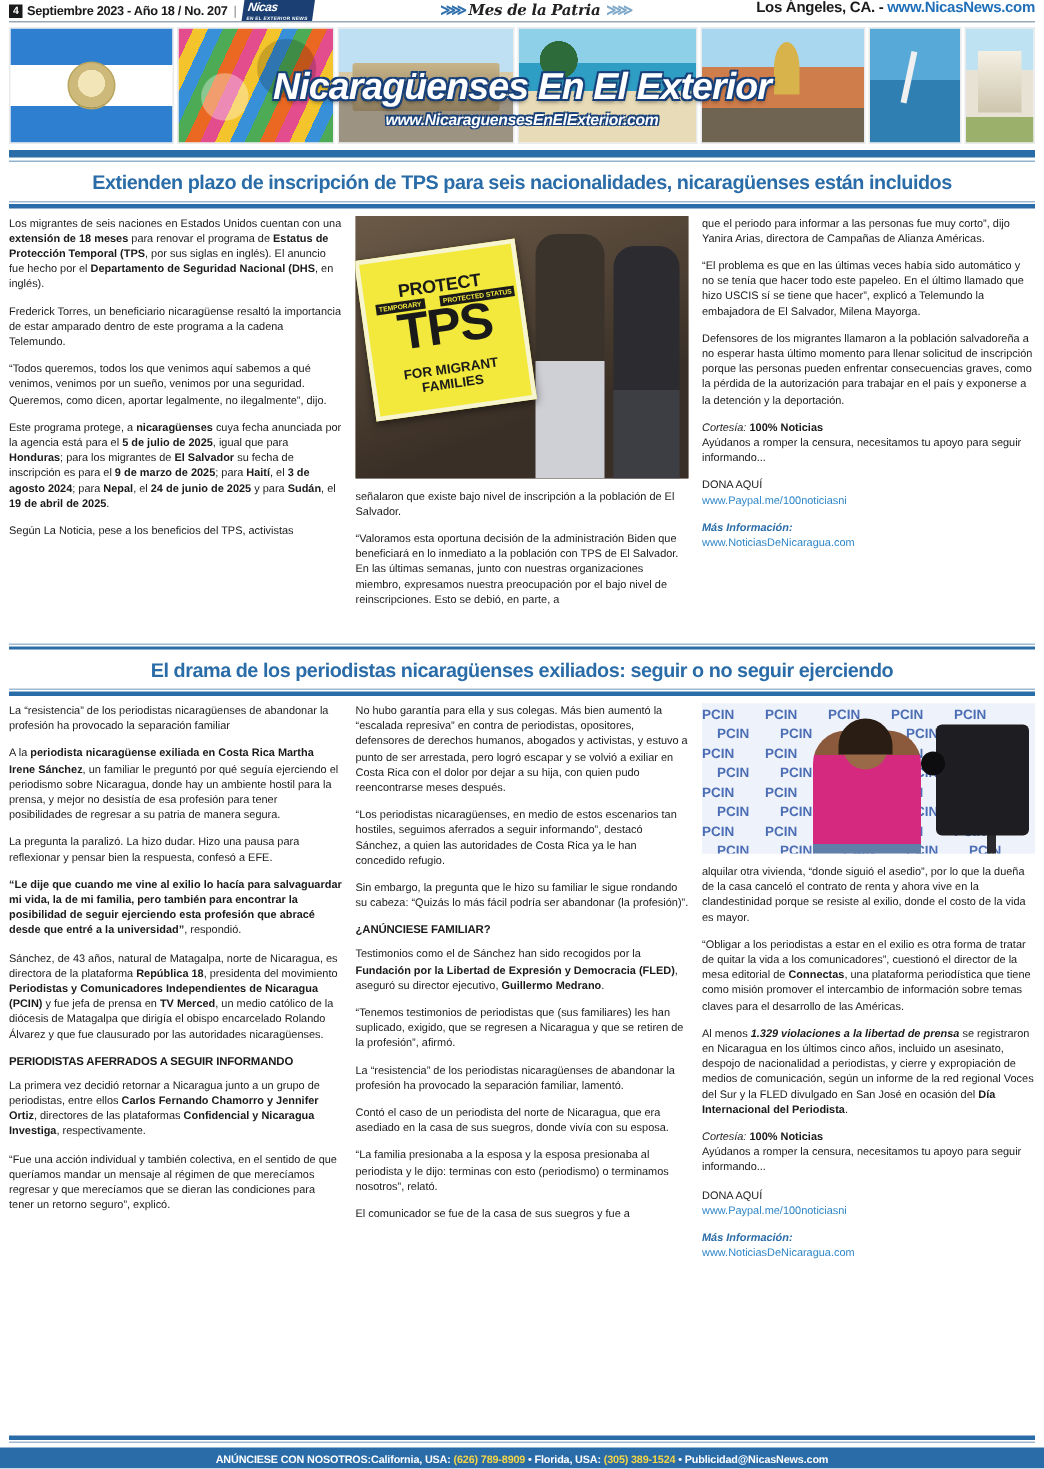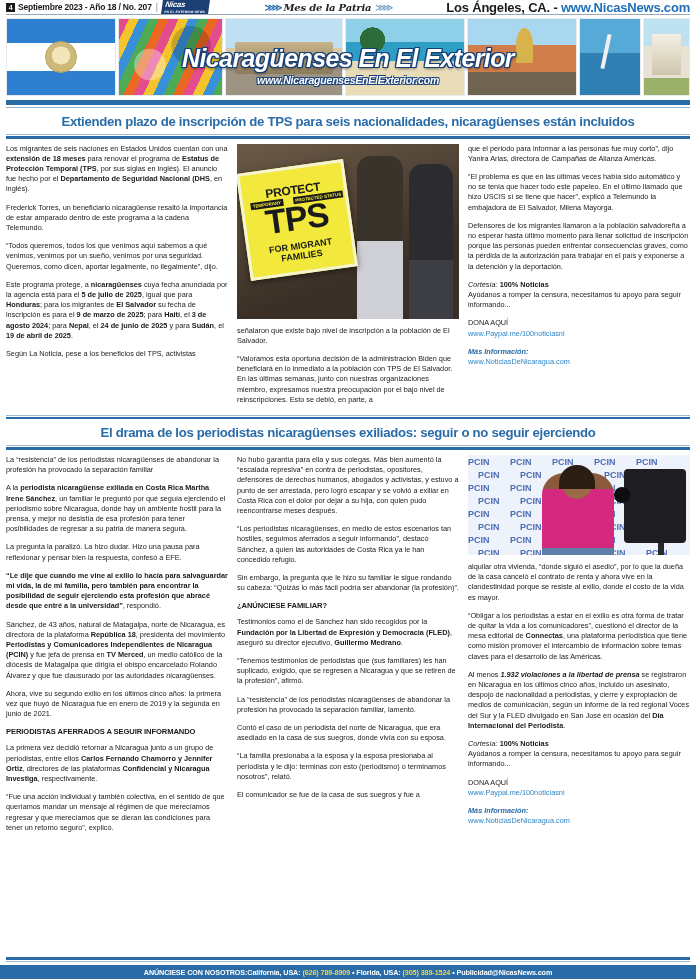--- a/index.html
+++ b/index.html
@@ -33,21 +33,21 @@
     line-height:10px;
   }
   .nicas-logo small { display:block; font-size:3.2px; letter-spacing:0.2px; font-style:normal; line-height:4px; }
   .topbar .center { flex:1; display:flex; align-items:center; justify-content:center; gap:4px; }
   .patria {
     font-family:"DejaVu Serif", serif; font-style:italic; font-weight:bold;
     font-size:10px; color:#222;
   }
   .swoosh { color:#2f6fae; font-size:10px; letter-spacing:-3px; }
   .swoosh.g { color:#7fa8c9; }
-  .topbar .right { white-space:nowrap; font-size:13px; }
+  .topbar .right { white-space:nowrap; font-size:10px; }
   .topbar .right .url { color:#1f6fb8; }
 
   
   .masthead {
     position:relative; height:78px; margin-top:3px;
     display:flex; gap:2px; overflow:hidden;
   }
   .mh-cell { height:78px; position:relative; overflow:hidden; border:1px solid #e8eaec; }
   .mh-flag { width:110px; background:
       linear-gradient(180deg,#2f7fd0 0 32%, #ffffff 32% 68%, #2f7fd0 68% 100%); }
@@ -276,37 +276,36 @@
         <span>DONA AQUÍ</span><br>
         <span class="link">www.Paypal.me/100noticiasni</span>
       </p>
       <p>
         <span class="mas">Más Información:</span><br>
         <span class="link">www.NoticiasDeNicaragua.com</span>
       </p>
     </div>
   </div>
 
-  <div style="margin-top:2px">
+  <div style="margin-top:16px">
     <div class="hl-rule"></div>
     <div class="hl-rule2"></div>
     <div class="headline">El drama de los periodistas nicaragüenses exiliados: seguir o no seguir ejerciendo</div>
     <div class="hl-rule"></div>
     <div class="hl-rule2"></div>
   </div>
 
   <div class="cols">
 
     <div class="col">
       <p>La “resistencia” de los periodistas nicaragüenses de abandonar la profesión ha provocado la separación familiar</p>
       <p>A la <b>periodista nicaragüense exiliada en Costa Rica Martha Irene Sánchez</b>, un familiar le preguntó por qué seguía ejerciendo el periodismo sobre Nicaragua, donde hay un ambiente hostil para la prensa, y mejor no desistía de esa profesión para tener posibilidades de regresar a su patria de manera segura.</p>
       <p>La pregunta la paralizó. La hizo dudar. Hizo una pausa para reflexionar y pensar bien la respuesta, confesó a EFE.</p>
       <p><b>“Le dije que cuando me vine al exilio lo hacía para salvaguardar mi vida, la de mi familia, pero también para encontrar la posibilidad de seguir ejerciendo esta profesión que abracé desde que entré a la universidad”</b>, respondió.</p>
       <p>Sánchez, de 43 años, natural de Matagalpa, norte de Nicaragua, es directora de la plataforma <b>República 18</b>, presidenta del movimiento <b>Periodistas y Comunicadores Independientes de Nicaragua (PCIN)</b> y fue jefa de prensa en <b>TV Merced</b>, un medio católico de la diócesis de Matagalpa que dirigía el obispo encarcelado Rolando Álvarez y que fue clausurado por las autoridades nicaragüenses.</p>
-      <p>Ahora, vive su segundo exilio en los últimos cinco años: la primera vez que huyó de Nicaragua fue en enero de 2019 y la segunda en junio de 2021.</p>
       <div class="subhead">PERIODISTAS AFERRADOS A SEGUIR INFORMANDO</div>
       <p>La primera vez decidió retornar a Nicaragua junto a un grupo de periodistas, entre ellos <b>Carlos Fernando Chamorro y Jennifer Ortiz</b>, directores de las plataformas <b>Confidencial y Nicaragua Investiga</b>, respectivamente.</p>
       <p>“Fue una acción individual y también colectiva, en el sentido de que queríamos mandar un mensaje al régimen de que merecíamos regresar y que merecíamos que se dieran las condiciones para tener un retorno seguro”, explicó.</p>
     </div>
 
     <div class="col">
       <p>No hubo garantía para ella y sus colegas. Más bien aumentó la “escalada represiva” en contra de periodistas, opositores, defensores de derechos humanos, abogados y activistas, y estuvo a punto de ser arrestada, pero logró escapar y se volvió a exiliar en Costa Rica con el dolor por dejar a su hija, con quien pudo reencontrarse meses después.</p>
       <p>“Los periodistas nicaragüenses, en medio de estos escenarios tan hostiles, seguimos aferrados a seguir informando”, destacó Sánchez, a quien las autoridades de Costa Rica ya le han concedido refugio.</p>
       <p>Sin embargo, la pregunta que le hizo su familiar le sigue rondando su cabeza: “Quizás lo más fácil podría ser abandonar (la profesión)”.</p>
       <div class="subhead">¿ANÚNCIESE FAMILIAR?</div>
@@ -368,21 +367,21 @@
             <span class="w" style="left: 168px; top: 106px;">PCIN</span>
           </div>
         <div class="person"></div>
         <div class="head"></div>
         <div class="hair"></div>
         <div class="tripod"></div>
         <div class="cam"></div>
       </div>
       <p>alquilar otra vivienda, “donde siguió el asedio”, por lo que la dueña de la casa canceló el contrato de renta y ahora vive en la clandestinidad porque se resiste al exilio, donde el costo de la vida es mayor.</p>
       <p>“Obligar a los periodistas a estar en el exilio es otra forma de tratar de quitar la vida a los comunicadores”, cuestionó el director de la mesa editorial de <b>Connectas</b>, una plataforma periodística que tiene como misión promover el intercambio de información sobre temas claves para el desarrollo de las Américas.</p>
-      <p>Al menos <b><i>1.932 violaciones a la libertad de prensa</i></b> se registraron en Nicaragua en los últimos cinco años, incluido un asesinato, despojo de nacionalidad a periodistas, y cierre y expropiación de medios de comunicación, según un informe de la red regional Voces del Sur y la FLED divulgado en San José en ocasión del <b>Día Internacional del Periodista</b>.</p>
+      <p>Al menos <b><i>1.329 violaciones a la libertad de prensa</i></b> se registraron en Nicaragua en los últimos cinco años, incluido un asesinato, despojo de nacionalidad a periodistas, y cierre y expropiación de medios de comunicación, según un informe de la red regional Voces del Sur y la FLED divulgado en San José en ocasión del <b>Día Internacional del Periodista</b>.</p>
       <p>
         <span class="courtesy-label">Cortesía:</span>
         <b>100% Noticias</b><br>
         <span>Ayúdanos a romper la censura, necesitamos tu apoyo para seguir informando...</span>
       </p>
       <p>
         <span>DONA AQUÍ</span><br>
         <span class="link">www.Paypal.me/100noticiasni</span>
       </p>
       <p>

